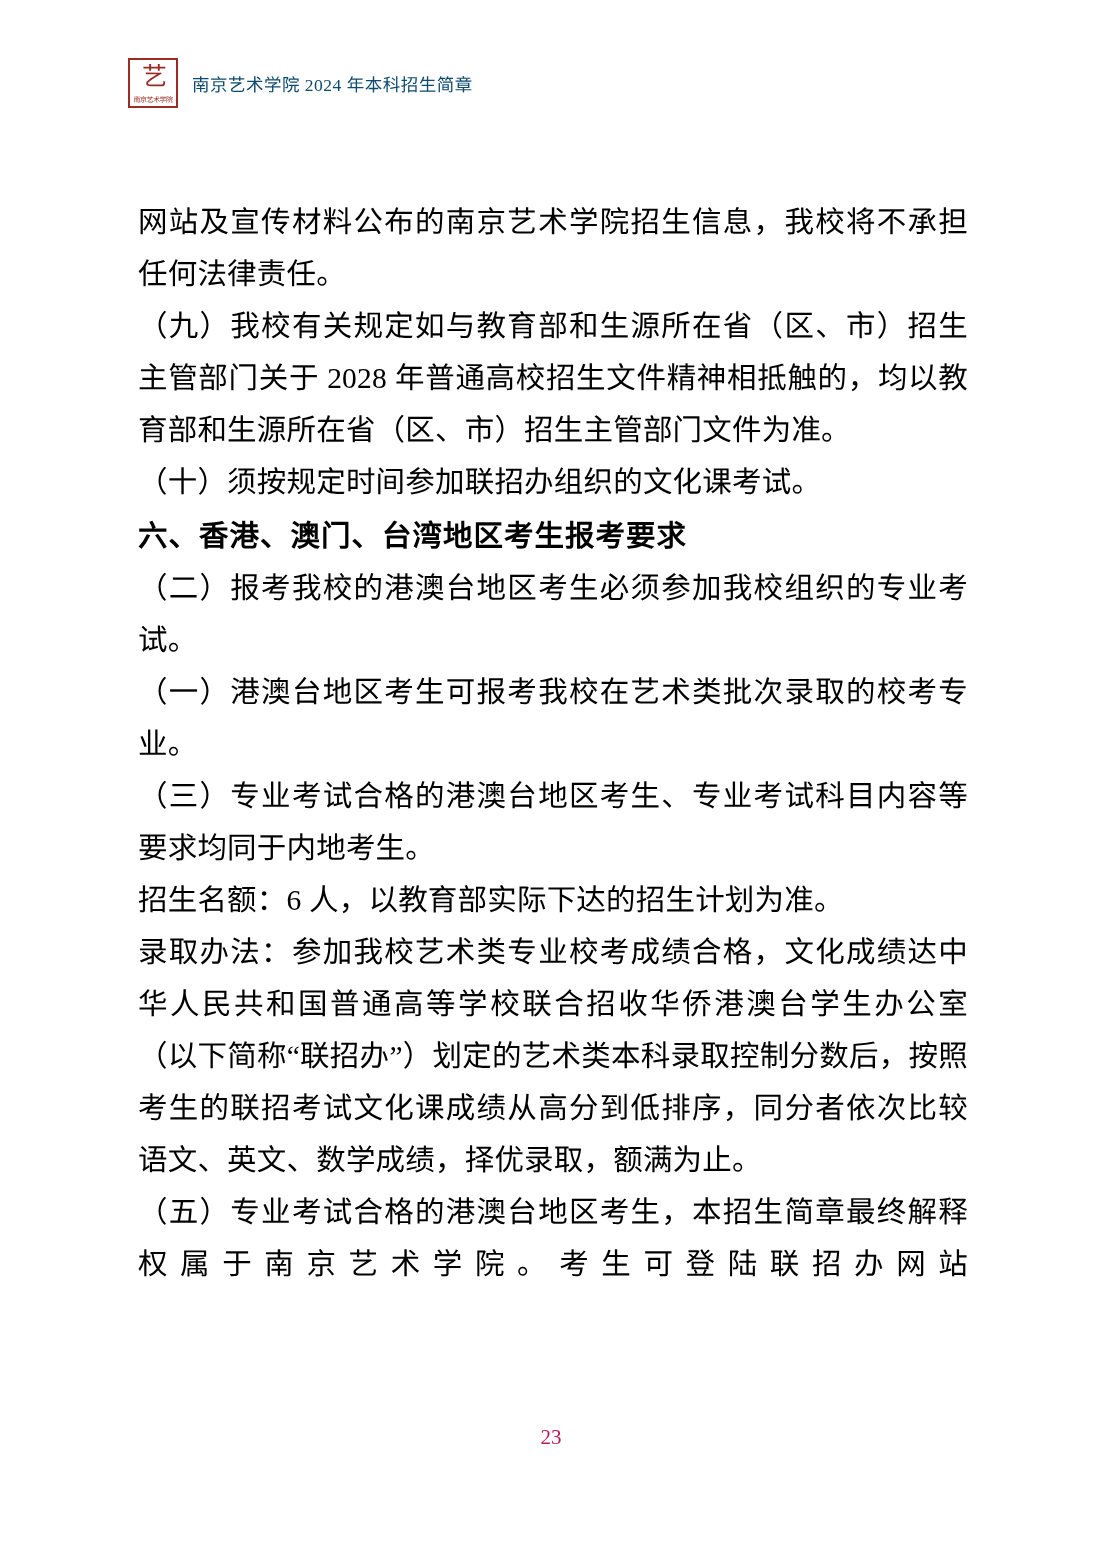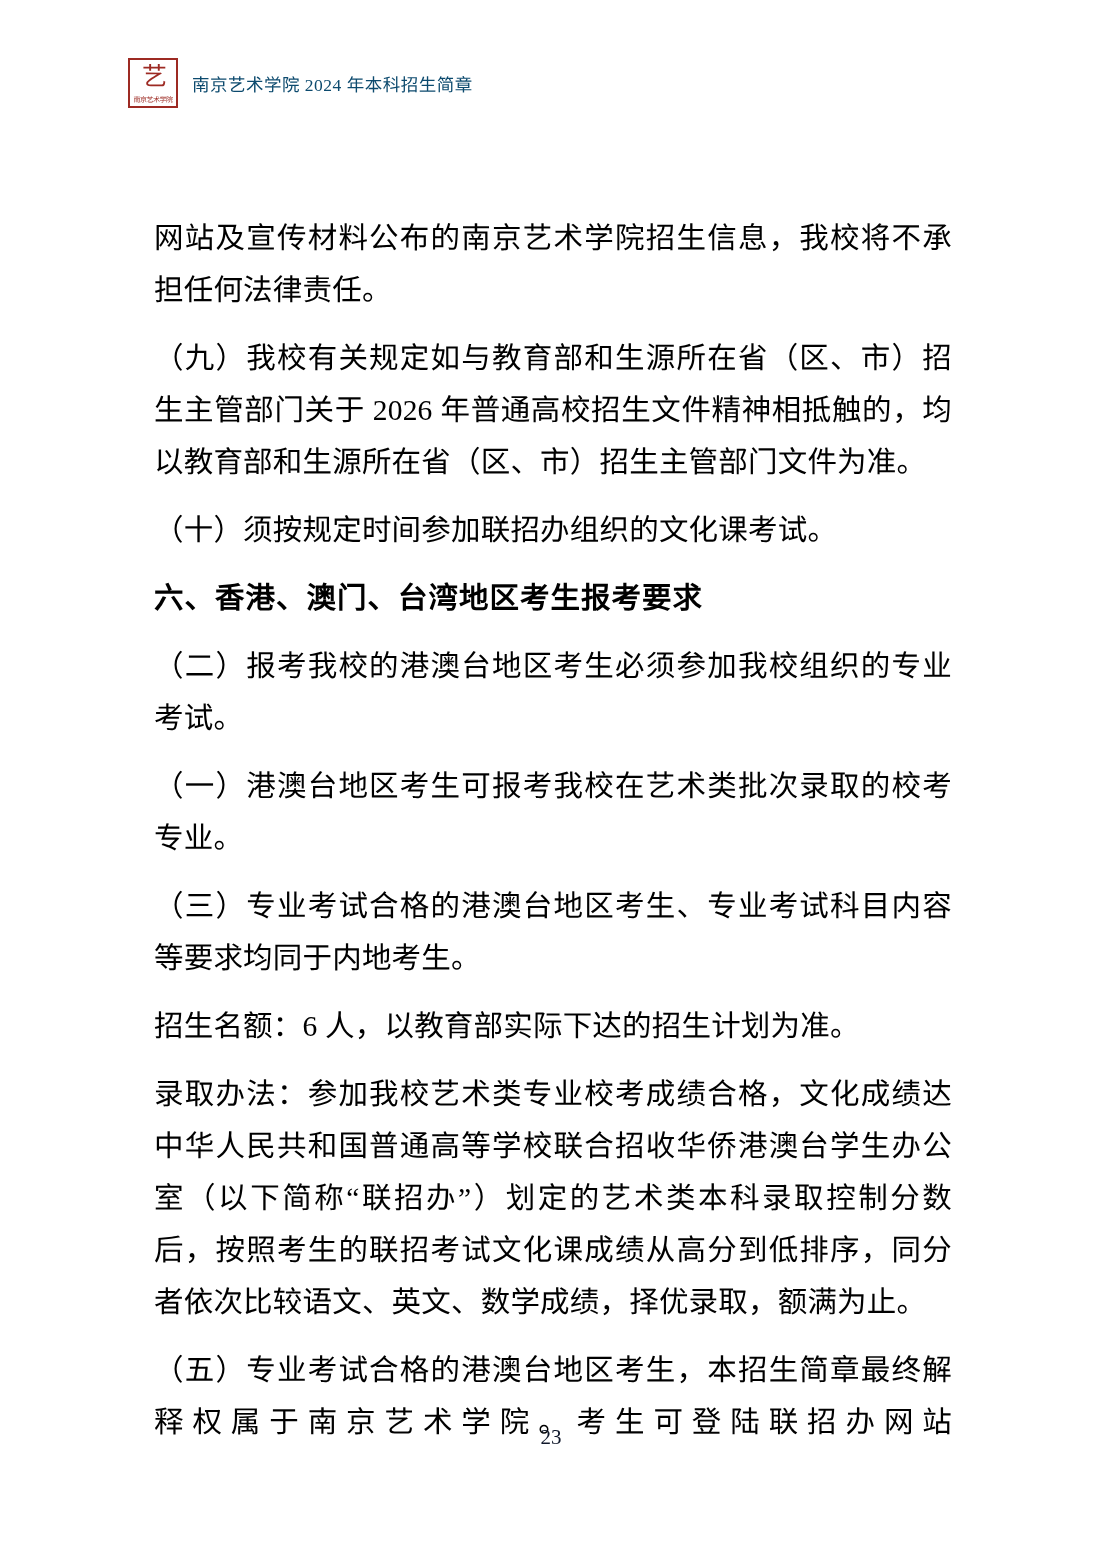--- a/index.html
+++ b/index.html
@@ -77,21 +77,21 @@
   }
 
   
   .content {
     position: absolute;
     top: 196px;
     left: 138px;
     width: 830px;
   }
   p {
-    margin: 16px;
+    margin: 0;
     font-size: 29.5px;
     line-height: 52px;
     text-align: justify;
     text-justify: inter-ideograph;
     letter-spacing: 0.2px;
     font-family: "Liberation Serif", "DejaVu Serif", serif;
   }
   p.indent {
     text-indent: 0;
   }
@@ -112,39 +112,39 @@
 
   
   .page-number {
     position: absolute;
     left: 0;
     right: 0;
     top: 1425px;
     text-align: center;
     font-size: 21px;
     font-family: "Liberation Serif", "DejaVu Serif", serif;
-    color: #0f172a;
+    color: #be185d;
   }
 </style>
 </head>
 <body>
 
 <div class="page">
 
   <div class="header">
     <div class="logo">
       <div class="seal-glyph">艺</div>
       <div class="seal-sub">南京艺术学院</div>
     </div>
     <div class="header-title">南京艺术学院 2024 年本科招生简章</div>
   </div>
 
   <div class="content">
     <p class="body-text">网站及宣传材料公布的南京艺术学院招生信息，我校将不承担任何法律责任。</p>
-    <p class="body-text indent">（九）我校有关规定如与教育部和生源所在省（区、市）招生主管部门关于 2026 年普通高校招生文件精神相抵触的，均以教育部和生源所在省（区、市）招生主管部门文件为准。</p>
+    <p class="body-text indent">（九）我校有关规定如与教育部和生源所在省（区、市）招生主管部门关于 2028 年普通高校招生文件精神相抵触的，均以教育部和生源所在省（区、市）招生主管部门文件为准。</p>
     <p class="body-text indent">（十）须按规定时间参加联招办组织的文化课考试。</p>
     <p class="body-text heading">六、香港、澳门、台湾地区考生报考要求</p>
     <p class="body-text indent">（二）报考我校的港澳台地区考生必须参加我校组织的专业考试。</p>
     <p class="body-text indent">（一）港澳台地区考生可报考我校在艺术类批次录取的校考专业。</p>
     <p class="body-text indent">（三）专业考试合格的港澳台地区考生、专业考试科目内容等要求均同于内地考生。</p>
     <p class="body-text indent">招生名额：6 人，以教育部实际下达的招生计划为准。</p>
     <p class="body-text indent">录取办法：参加我校艺术类专业校考成绩合格，文化成绩达中华人民共和国普通高等学校联合招收华侨港澳台学生办公室（以下简称“联招办”）划定的艺术类本科录取控制分数后，按照考生的联招考试文化课成绩从高分到低排序，同分者依次比较语文、英文、数学成绩，择优录取，额满为止。</p>
     <p class="body-text indent stretch-last">（五）专业考试合格的港澳台地区考生，本招生简章最终解释权属于南京艺术学院。考生可登陆联招办网站</p>
   </div>
 

